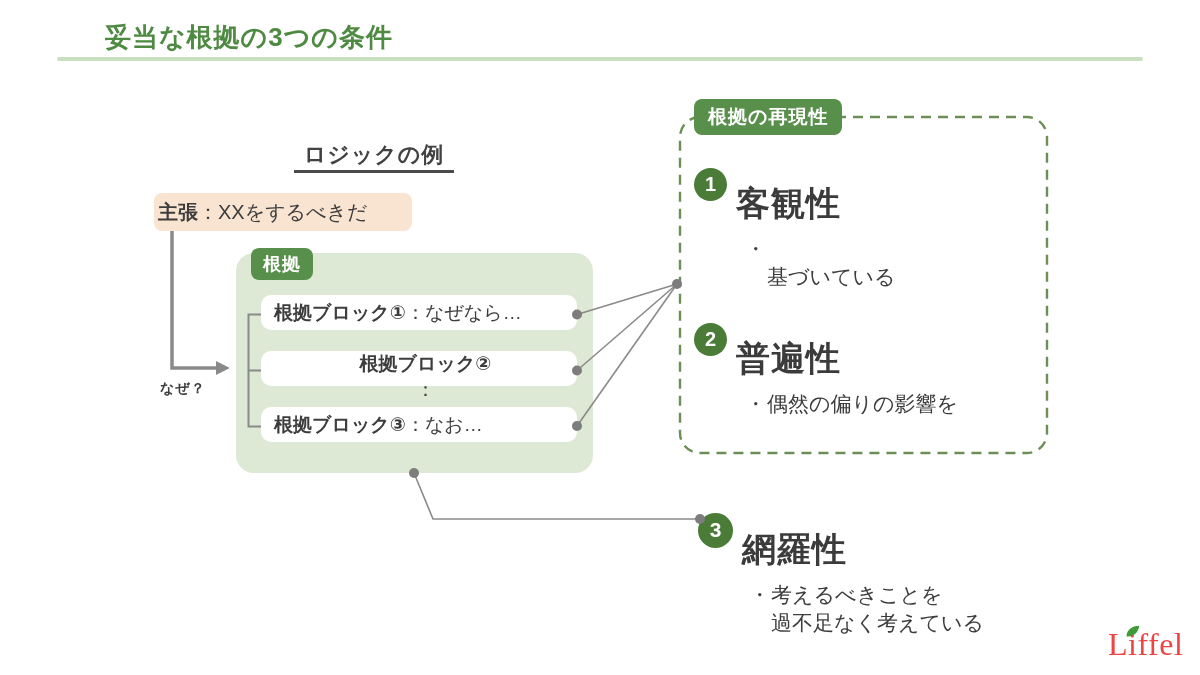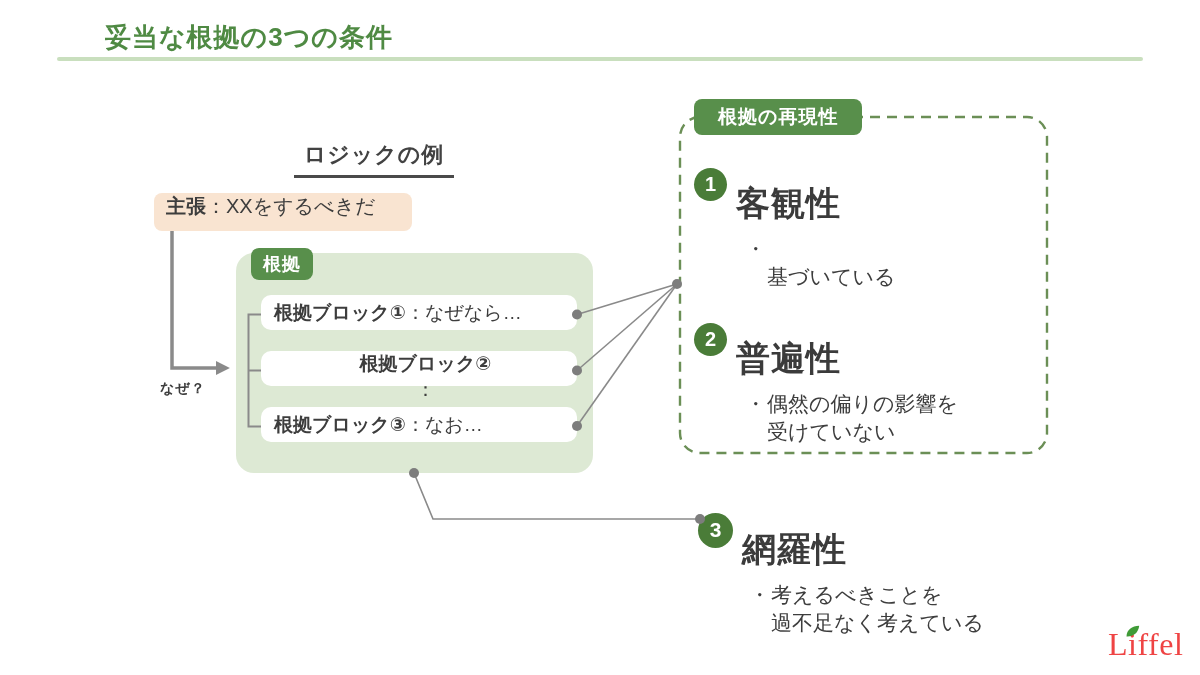--- a/index.html
+++ b/index.html
@@ -8,42 +8,42 @@
     font-family:"Liberation Sans","DejaVu Sans",sans-serif;color:#3d3d3d;
   }
   .abs{position:absolute;}
 
   
   .page-title{left:57px;top:20px;font-size:26px;font-weight:bold;color:#4f8a43;letter-spacing:1px;z-index:2;margin-left:48px;}
   .title-rule{left:57px;top:57px;width:1086px;height:4px;background:#c9dfbe;border-radius:2px;z-index:2;}
 
   
   .logic-heading{left:294px;top:140px;width:160px;text-align:center;font-size:22px;font-weight:bold;color:#424242;
-    border-bottom:3px solid #4a4a4a;padding-bottom:5px;z-index:2;letter-spacing:1px;}
+    border-bottom:3px solid #4a4a4a;z-index:2;letter-spacing:1px;}
 
   
   .claim-box{left:154px;top:193px;width:258px;height:38px;background:#f9e4d1;border-radius:8px;
-    display:flex;align-items:flex-start;padding-left:12px;box-sizing:border-box;font-size:20px;z-index:2;}
+    display:flex;align-items:center;padding-left:4px;box-sizing:border-box;font-size:20px;z-index:2;}
   .claim-box .lbl{font-weight:bold;}
 
   .why-label{left:160px;top:380px;font-size:14px;font-weight:bold;color:#3d3d3d;z-index:2;letter-spacing:1px;}
 
   
   .grounds-box{left:236px;top:253px;width:357px;height:220px;background:#dde9d4;border-radius:18px;z-index:2;}
   .grounds-label{left:251px;top:248px;background:#588f4b;color:#ffffff;font-weight:bold;font-size:18px;
     padding:4px 12px;border-radius:8px;z-index:3;letter-spacing:1px;}
 
   .ground-block{left:261px;width:316px;height:35px;background:#ffffff;border-radius:10px;
     display:flex;align-items:center;padding-left:13px;box-sizing:border-box;font-size:19px;z-index:2;}
   .ground-block .lbl{font-weight:bold;}
   .gb1{top:295px;} .gb2{top:351px;flex-direction:column;} .gb3{top:407px;}
 
   
   .panel-label{left:694px;top:99px;background:#588f4b;color:#ffffff;font-weight:bold;font-size:19px;
-    padding:5px 24px;border-radius:8px;z-index:3;letter-spacing:1px;}
+    padding:5px 14px;border-radius:8px;z-index:3;letter-spacing:1px;}
 
   
   .cond{z-index:2;}
   .cond-head{display:flex;align-items:center;gap:9px;}
   .num-circle{width:33px;height:33px;border-radius:50%;background:#4a7c38;color:#ffffff;
     font-weight:bold;font-size:20px;display:flex;align-items:center;justify-content:center;flex:none;}
   .num-circle.big{width:35px;height:35px;font-size:21px;}
   .cond-title{font-size:34px;font-weight:bold;color:#3b3b3b;line-height:1;letter-spacing:1px;margin-top:38px;}
   .cond-bullets{margin-left:51px;margin-top:15px;font-size:21px;line-height:28px;color:#3d3d3d;}
   .bullet-row{display:flex;}
@@ -120,21 +120,20 @@
   <div class="abs cond c2">
     <div class="cond-head">
       <span class="num-circle">2</span>
       <span class="cond-title">普遍性</span>
     </div>
     <div class="cond-bullets">
       <div class="bullet-row">
           <span class="bullet-marker">・</span>
           <span>偶然の偏りの影響を</span>
         </div>
-      <div class="bullet-cont">受けていない</div>
     </div>
   </div>
 
   <div class="abs cond c3">
     <div class="cond-head">
       <span class="num-circle big">3</span>
       <span class="cond-title">網羅性</span>
     </div>
     <div class="cond-bullets">
       <div class="bullet-row">

